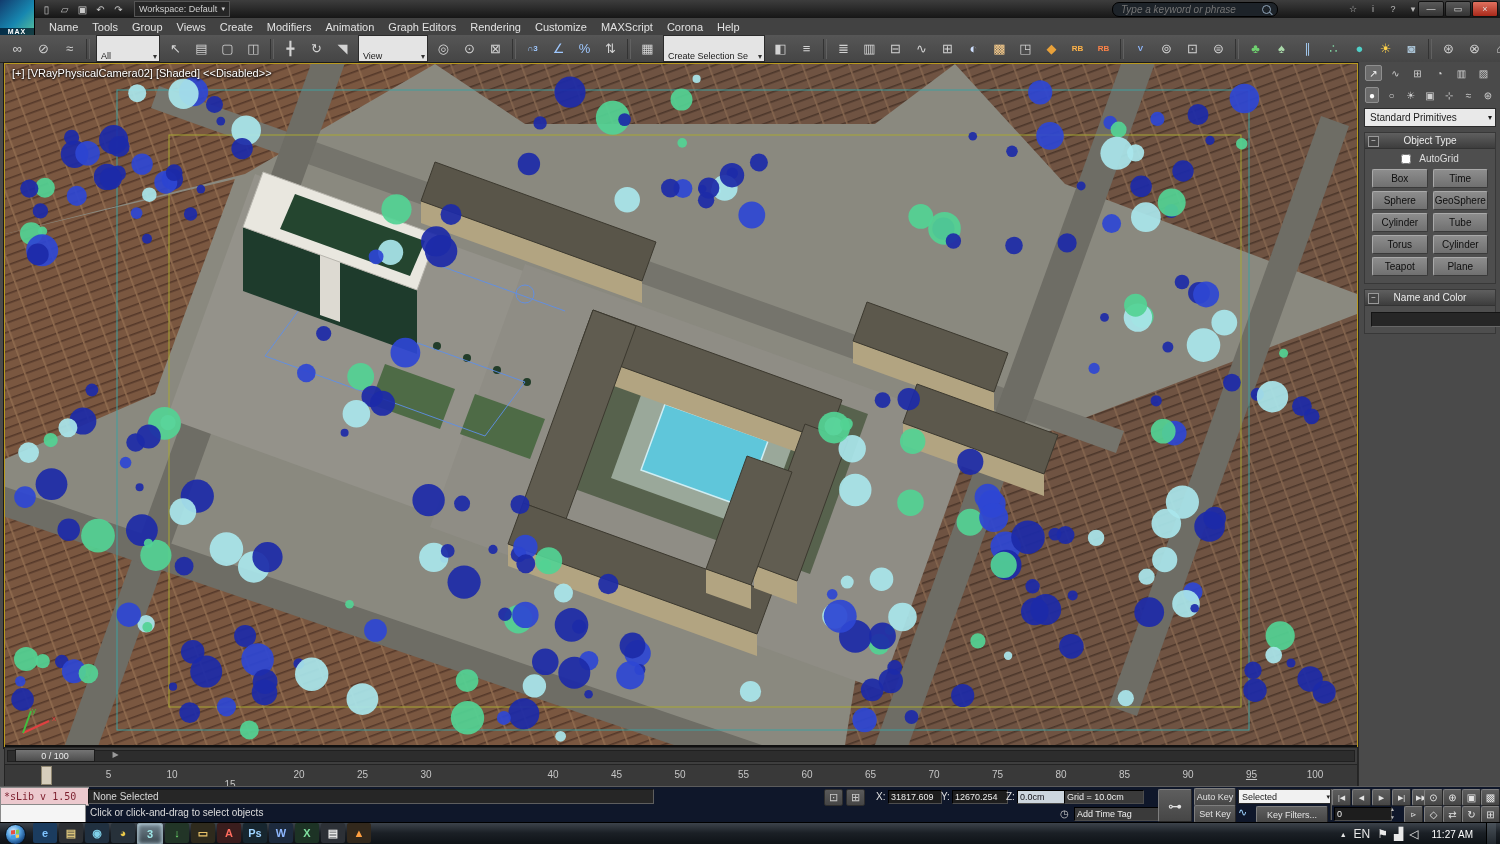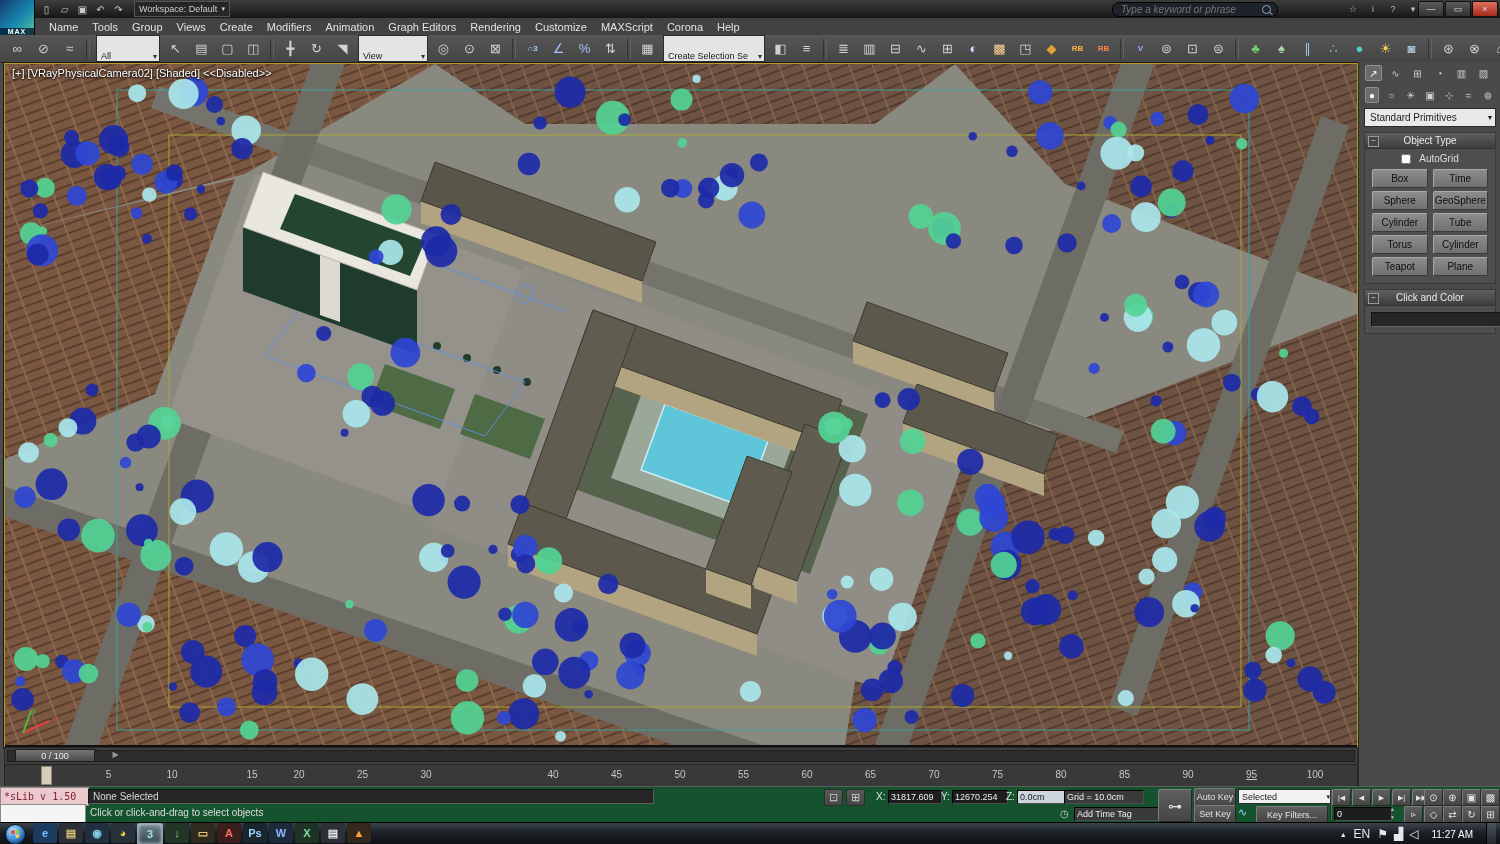--- a/index.html
+++ b/index.html
@@ -76,21 +76,21 @@
   .timeslider{position:absolute;left:4px;top:747px;width:1352px;height:16px;background:#3e3e3e;
               border:1px solid #262626;}
   .tstrack{position:absolute;left:2px;right:2px;top:2px;bottom:2px;background:#2d2d2d;border:1px solid #202020;}
   .tshandle{position:absolute;left:10px;top:1px;width:78px;height:11px;background:linear-gradient(#747474,#4d4d4d);
             border:1px solid #1c1c1c;color:#ececec;font-size:9px;display:flex;align-items:center;justify-content:center;}
   .tsarrow{position:absolute;left:106px;top:2px;width:9px;height:9px;color:#9a9a9a;font-size:8px;line-height:9px;text-align:center;}
   .trackbar{position:absolute;left:4px;top:764px;width:1352px;height:21px;background:#393939;border:1px solid #242424;}
   .tick{position:absolute;top:4px;transform:translateX(-50%);color:#c6c6c6;font-size:10px;}
   .tmark{position:absolute;left:36px;top:1px;width:9px;height:17px;background:#d6cdbc;border:1px solid #8f8670;}
   
-  .statusbar{position:absolute;left:0;top:786px;width:1500px;height:36px;background:#14532d;border-top:1px solid #5c5c5c;}
+  .statusbar{position:absolute;left:0;top:786px;width:1500px;height:36px;background:#0f172a;border-top:1px solid #5c5c5c;}
   .listener1{position:absolute;left:0;top:0;width:84px;height:17px;background:#ecc9ce;border:1px solid #8a8a8a;
              color:#7c1f2e;font-family:"DejaVu Sans Mono",monospace;font-size:10px;display:flex;align-items:center;padding-left:3px;}
   .listener2{position:absolute;left:0;top:17px;width:84px;height:17px;background:#f5f5f5;border:1px solid #8a8a8a;}
   .sunken{background:#262626;border:1px solid #161616;border-bottom-color:#5e5e5e;border-right-color:#5e5e5e;color:#d8d8d8;}
   .selfield{position:absolute;left:88px;top:2px;width:560px;height:13px;font-size:10px;display:flex;align-items:center;padding-left:4px;}
   .prompt{position:absolute;left:90px;top:20px;font-size:10px;color:#dcdcdc;}
   .sico{position:absolute;top:2px;width:17px;height:15px;display:flex;align-items:center;justify-content:center;
         color:#c9c9c9;font-size:11px;background:linear-gradient(#5a5a5a,#454545);border:1px solid #2d2d2d;border-radius:2px;}
   .clab{position:absolute;top:4px;font-size:10px;color:#e0e0e0;}
   .dfield{position:absolute;top:3px;height:12px;background:#1d1d1d;border:1px solid #000;border-bottom-color:#4d4d4d;
@@ -631,40 +631,40 @@
           <div class="pbtn">Tube</div>
           <div class="pbtn">Torus</div>
           <div class="pbtn">Cylinder</div>
           <div class="pbtn">Teapot</div>
           <div class="pbtn">Plane</div>
         </div>
     </div>
     <div class="rollout">
       <div class="rhead">
         <span class="minus">−</span>
-        <span>Click and Color</span>
+        <span>Name and Color</span>
       </div>
       <div class="ncrow">
         <input value="" style="">
 
       </div>
     </div>
   </div>
 
   <div class="timeslider">
     <div class="tstrack"></div>
     <div class="tshandle">0 / 100</div>
     <div class="tsarrow">▶</div>
   </div>
 
   <div class="trackbar" id="trackbar">
     <div class="tmark"></div>
   <span class="tick" style="left: 103.5px;">5</span>
       <span class="tick" style="left: 167px;">10</span>
-      <span class="tick" style="left: 247px;">15</span>
+      <span class="tick" style="left: 225px; margin-top: 10px;">15</span>
       <span class="tick" style="left: 294px;">20</span>
       <span class="tick" style="left: 357.5px;">25</span>
       <span class="tick" style="left: 421px;">30</span>
       <span class="tick" style="left: 484.5px; margin-top: 45px;">35</span>
       <span class="tick" style="left: 548px;">40</span>
       <span class="tick" style="left: 611.5px;">45</span>
       <span class="tick" style="left: 675px;">50</span>
       <span class="tick" style="left: 738.5px;">55</span>
       <span class="tick" style="left: 802px;">60</span>
       <span class="tick" style="left: 865.5px;">65</span>

